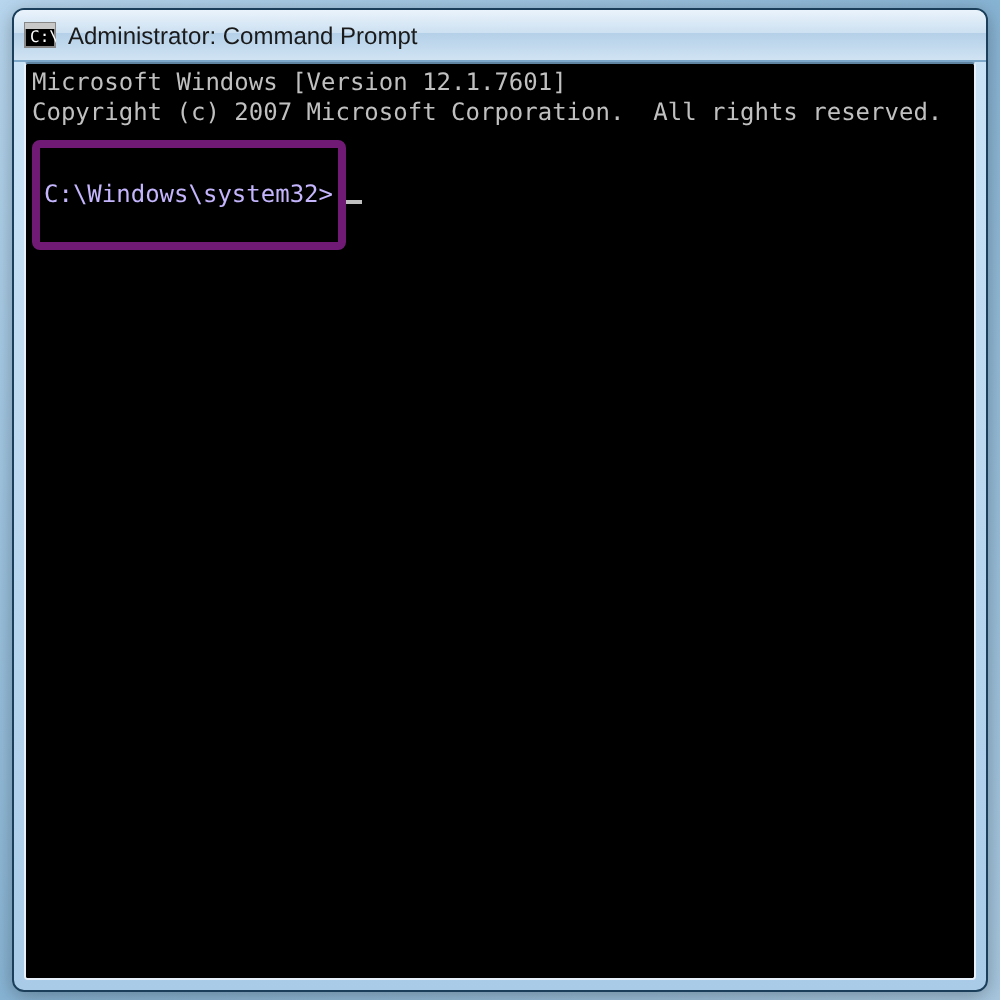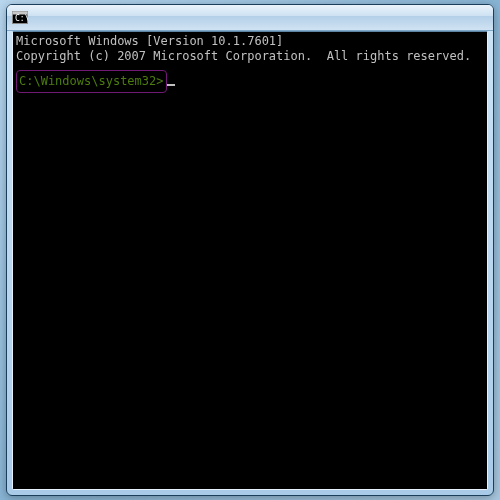--- a/index.html
+++ b/index.html
@@ -5,34 +5,35 @@
     * { margin:0; padding:0; box-sizing:border-box; }
     html, body { width:500px; height:500px; font-family:"Segoe UI",Tahoma,sans-serif; font-size:12px; }
     body { background:linear-gradient(135deg,#b8d7ef 0%,#88b4d4 50%,#a8c8e0 100%); display:flex; align-items:center; justify-content:center; }
     .window { width:488px; height:492px; border:1px solid #1b3f5a; border-radius:6px; box-shadow:0 2px 10px rgba(0,0,0,0.3); background:linear-gradient(180deg,#cce4f7 0%,#a9cbe8 100%); display:flex; flex-direction:column; overflow:hidden; }
     .titlebar { height:26px; background:linear-gradient(180deg,#eaf3fb 0%,#cde1f2 45%,#b4d0e8 46%,#d0e3f3 100%); display:flex; align-items:center; padding:0 6px 0 5px; gap:6px; border-bottom:1px solid #7da8c9; }
     .titlebar .app-icon { width:16px; height:16px; display:flex; align-items:center; justify-content:center; }
     .titlebar .title-text { color:#1a1a1a; font-size:12px; flex:1; white-space:nowrap; overflow:hidden; text-overflow:ellipsis; }
     .content-frame { flex:1; margin:0 5px 5px; background:#000; border:1px solid #e6f1fb; border-top:1px solid #5f84a2; border-radius:2px; overflow:hidden; }
     .terminal { width:100%; height:100%; background:#000; color:#c0c0c0; font-family:"Lucida Console","Consolas",monospace; font-size:12px; line-height:15px; padding:2px 3px; white-space:pre; overflow:hidden; position:relative; }
     .terminal .line { display:block; }
-    .highlight-box { display:inline-block; border:1px solid #701a75; border-radius:4px; padding:3px 2px; margin-top:6px; color:#4d7c0f; }
+    .highlight-box { display:inline-block; border:4px solid #701a75; border-radius:4px; padding:16px 2px; margin-top:6px; color:#c4b5fd; }
     .cursor { display:inline-block; width:8px; height:2px; background:#c0c0c0; vertical-align:-1px; margin-left:0; }
     svg { display:block; }
   </style>
 </head>
 <body>
 
 <div class="window">
   <div class="titlebar">
     <span class="app-icon">
       <svg width="16" height="16" viewBox="0 0 16 16">
         <rect x="0.5" y="1.5" width="15" height="12" fill="#000" stroke="#888" stroke-width="1"></rect>
         <rect x="0.5" y="1.5" width="15" height="3" fill="#c8c8c8"></rect>
         <text x="3" y="11" font-family="Consolas,monospace" font-size="8" fill="#fff">C:\</text>
       </svg>
     </span>
+    <span class="title-text">Administrator: Command Prompt</span>
   </div>
 
   <div class="content-frame">
-    <div class="terminal"><span class="line">Microsoft Windows [Version 10.1.7601]</span><span class="line">Copyright (c) 2007 Microsoft Corporation.  All rights reserved.</span><span class="line"></span><span class="highlight-box"><span>C:\Windows\system32&gt;</span></span><span class="cursor"></span></div>
+    <div class="terminal"><span class="line">Microsoft Windows [Version 12.1.7601]</span><span class="line">Copyright (c) 2007 Microsoft Corporation.  All rights reserved.</span><span class="line"></span><span class="highlight-box"><span>C:\Windows\system32&gt;</span></span><span class="cursor"></span></div>
   </div>
 </div>
 
 </body></html>

